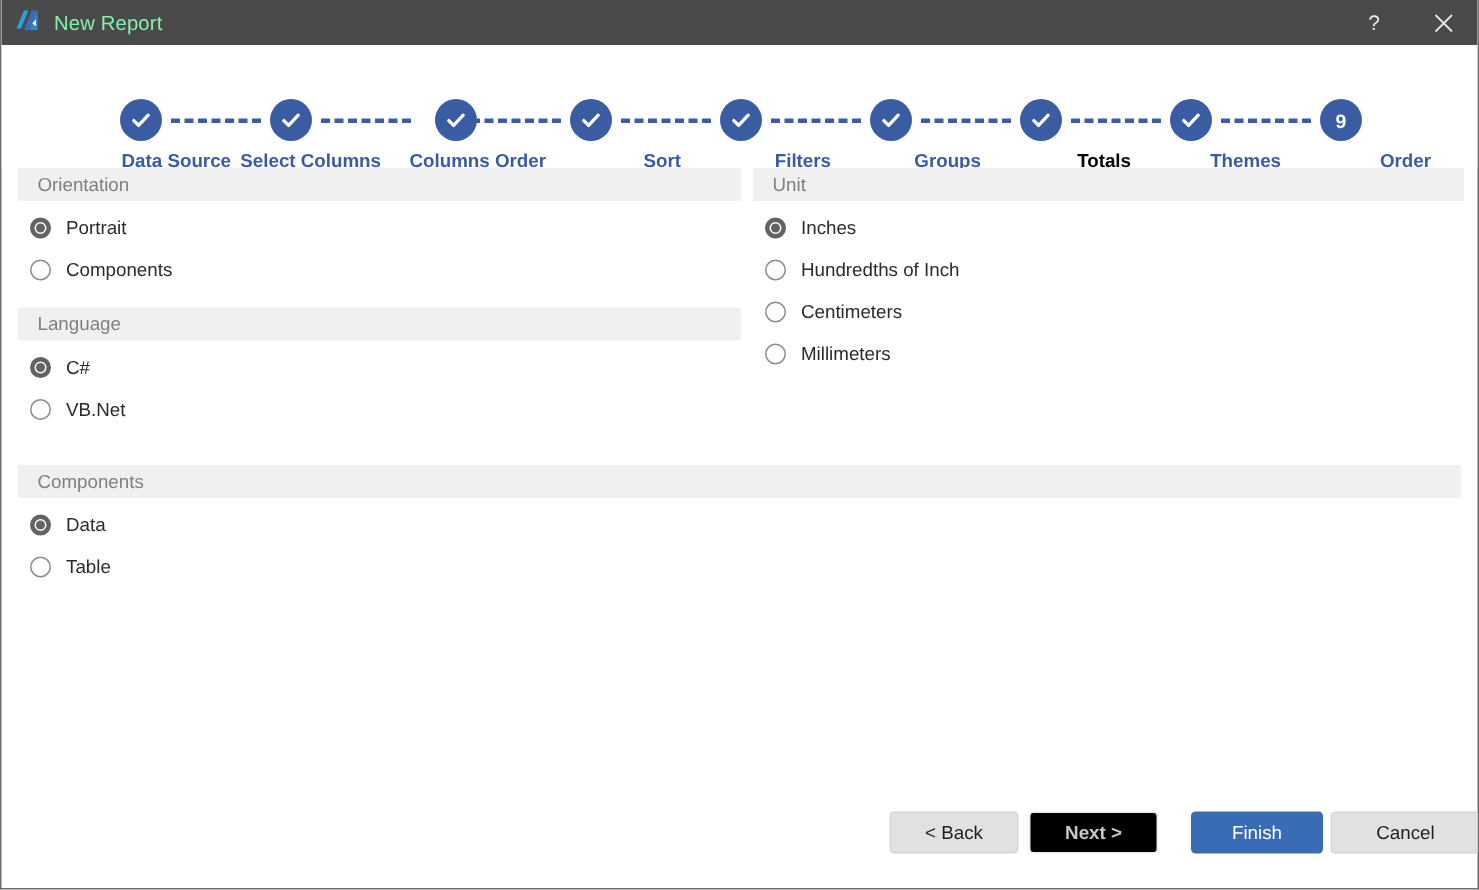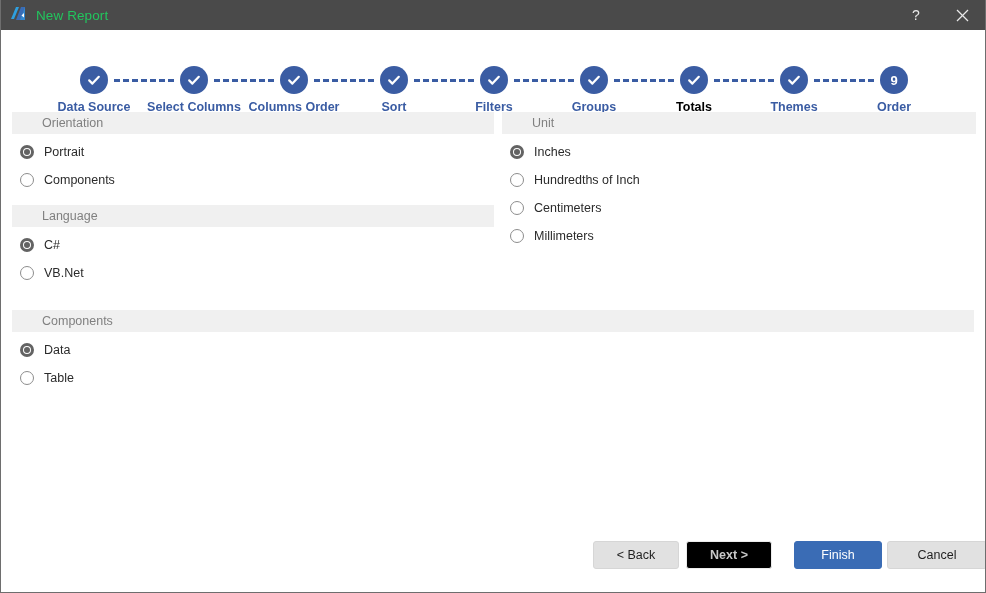--- a/index.html
+++ b/index.html
@@ -36,21 +36,21 @@
   }
   #app-icon {
     width: 18px;
     height: 18px;
     margin-left: 8px;
     margin-right: 9px;
     flex: 0 0 auto;
     position: relative;
   }
   #title-text {
-    color: #22c55e;
+    color: #86efac;
     font-size: 13.5px;
     letter-spacing: .1px;
     text-align: right;
   }
   .titlebar-spacer { flex: 1 1 auto; }
   .caption-btn {
     width: 46px;
     height: 30px;
     display: flex;
     align-items: center;
@@ -87,20 +87,21 @@
     font-size: 13px;
     font-weight: bold;
   }
   .step-circle svg { display: block; }
   .step-label {
     margin-top: 6px;
     font-size: 12.5px;
     font-weight: bold;
     color: #3a5ca3;
     white-space: nowrap;
+    text-align: right;
   }
   .connector {
     position: absolute;
     top: 49px;
     height: 0;
     border-top: 3px dashed #3a5ca3;
   }
 
   
   #content {
@@ -113,21 +114,21 @@
   }
   #col-left  { left: 11px;  width: 482px; }
   #col-right { left: 501px; width: 474px; }
 
   .section-header {
     background: #f0f0f0;
     color: #808080;
     font-size: 12.5px;
     height: 22px;
     line-height: 22px;
-    padding-left: 30px;
+    padding-left: 13px;
     box-sizing: border-box;
     user-select: none;
   }
 
   .radio-row {
     display: flex;
     align-items: center;
     height: 28px;
     cursor: default;
     padding-left: 8px;
@@ -261,21 +262,21 @@
         <div class="step-label" style="color: rgb(58, 92, 163);">Data Source</div>
       </div>
       <div class="step" style="left: 193px;">
         <div class="step-circle" style="background: rgb(58, 92, 163);">
           <svg width="16" height="16" viewBox="0 0 16 16">
             <polyline points="3.2,8.4 6.4,11.6 12.8,4.8" fill="none" stroke="#ffffff" stroke-width="2.2" stroke-linecap="round" stroke-linejoin="round"></polyline>
           </svg>
         </div>
         <div class="step-label" style="color: rgb(58, 92, 163);">Select Columns</div>
       </div>
-      <div class="step" style="left: 293px;">
+      <div class="step" style="left: 303px;">
         <div class="step-circle" style="background: rgb(58, 92, 163);">
           <svg width="16" height="16" viewBox="0 0 16 16">
             <polyline points="3.2,8.4 6.4,11.6 12.8,4.8" fill="none" stroke="#ffffff" stroke-width="2.2" stroke-linecap="round" stroke-linejoin="round"></polyline>
           </svg>
         </div>
         <div class="step-label" style="color: rgb(58, 92, 163);">Columns Order</div>
       </div>
       <div class="step" style="left: 393px;">
         <div class="step-circle" style="background: rgb(58, 92, 163);">
           <svg width="16" height="16" viewBox="0 0 16 16">

